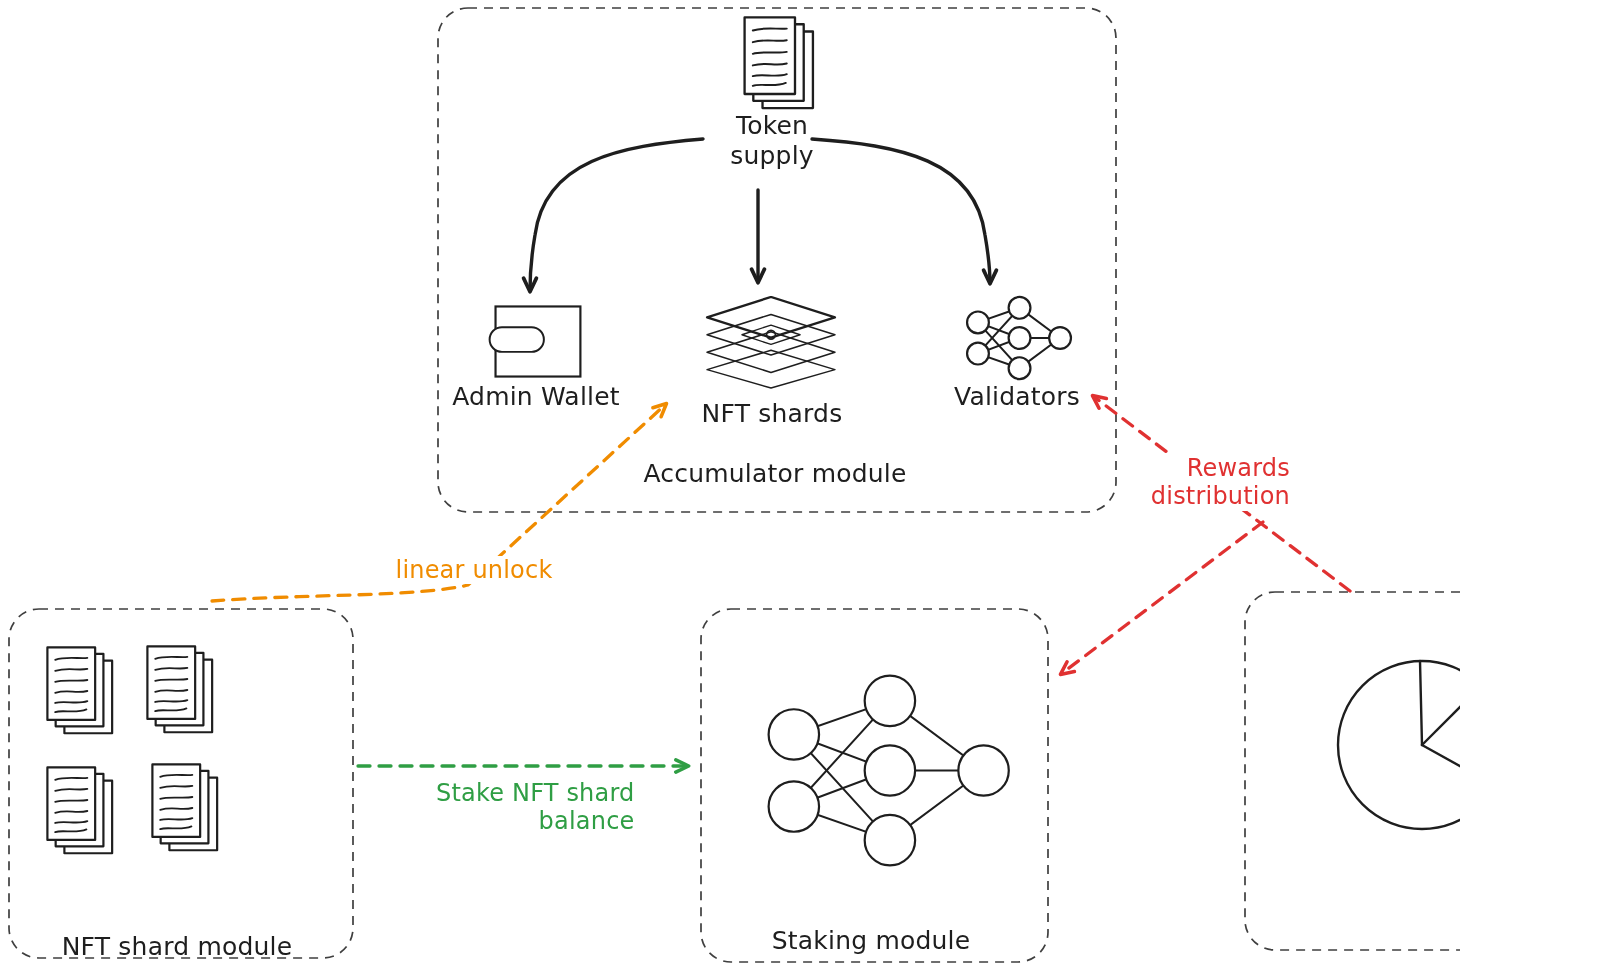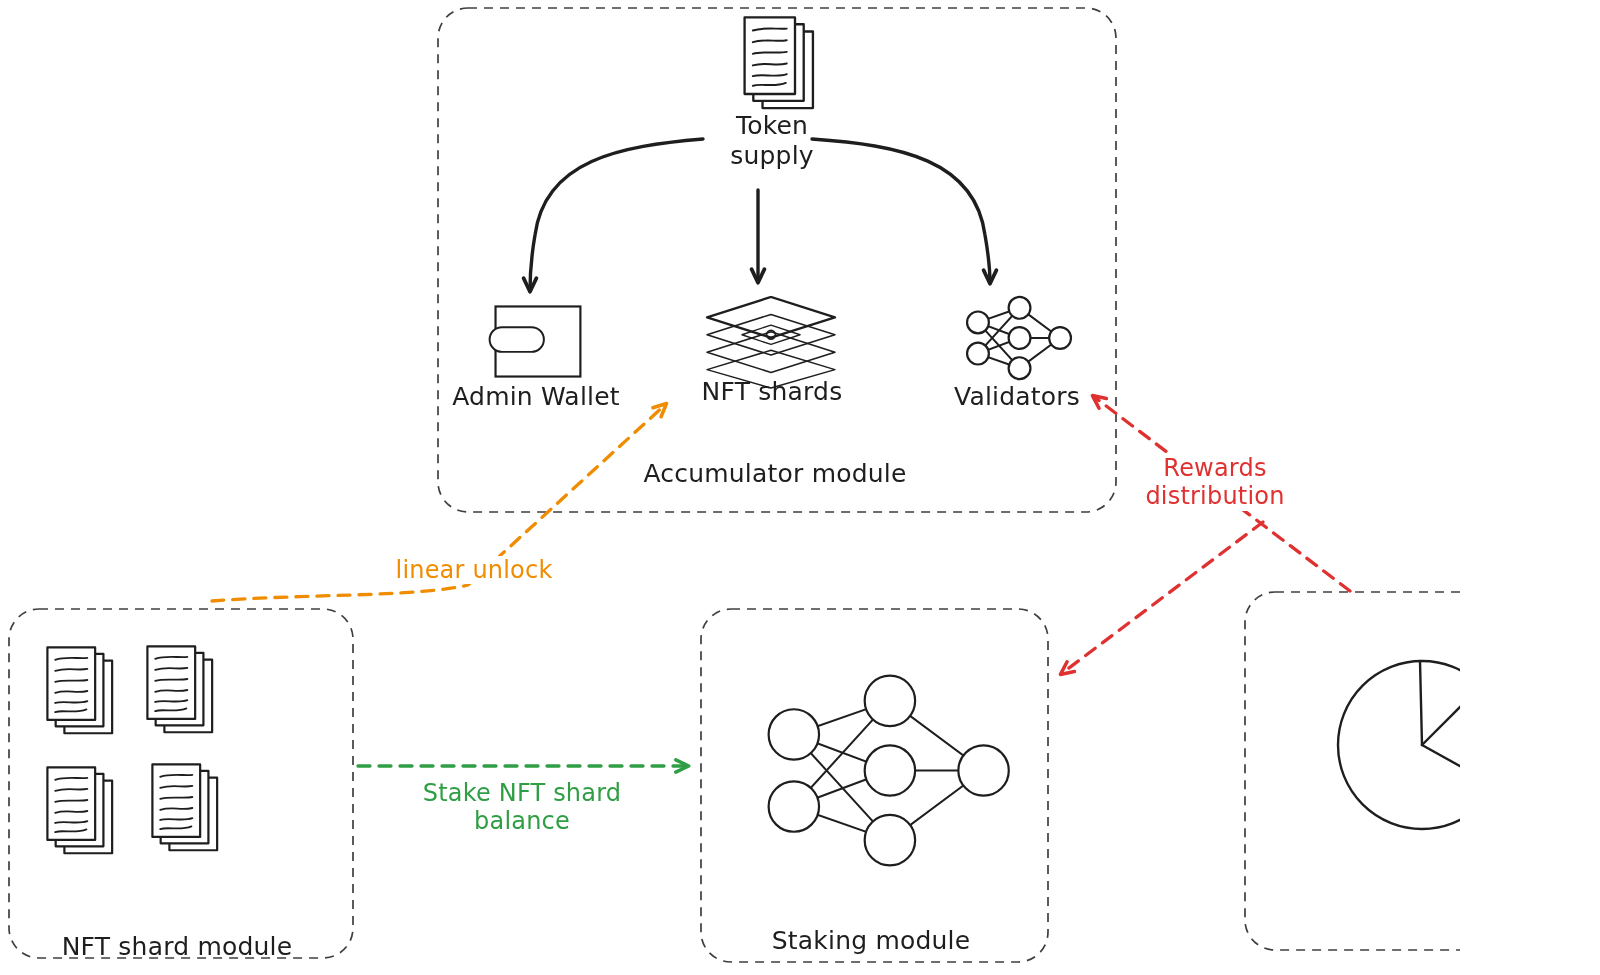--- a/index.html
+++ b/index.html
@@ -12,21 +12,21 @@
     font-family:"DejaVu Sans", sans-serif;color:var(--ink);overflow:hidden;
   }
   .overlay{position:absolute;left:0;top:0;width:1600px;height:975px;}
   .icon{position:absolute;}
   .lbl{
     position:absolute;transform:translateX(-50%);text-align:center;
     font-size:25px;line-height:1.18;letter-spacing:.2px;color:var(--ink);
     white-space:nowrap;
   }
   .lbl.wrap{white-space:normal;}
-  .lbl.tag{font-size:24px;background:var(--bg);padding:0 4px;}
+  .lbl.tag{font-size:24px;background:var(--bg);padding:0 4px;text-align:right;}
   .lbl.c-orange{color:var(--orange);}
   .lbl.c-green{color:var(--green);margin-top:45px;}
   .lbl.c-red{color:var(--red);}
 </style>
 </head>
 <body>
 
 <div class="canvas">
 
   <svg class="overlay" viewBox="0 0 1600 975" xmlns="http://www.w3.org/2000/svg">
@@ -131,21 +131,21 @@
   <div class="lbl wrap" style="left:772px;top:111px;width:98px">Token supply</div>
 
   <svg class="icon" style="left:488px;top:304px;width:95px;height:75px">
       <use href="#wallet"></use>
     </svg>
   <div class="lbl" style="left:536px;top:382px">Admin Wallet</div>
 
   <svg class="icon" style="left:703px;top:296px;width:136px;height:93px">
       <use href="#layers"></use>
     </svg>
-  <div class="lbl" style="left:772px;top:377px">NFT shards</div>
+  <div class="lbl" style="left:772px;top:399px">NFT shards</div>
 
   <svg class="icon" style="left:955px;top:285px;width:127px;height:106px">
       <use href="#net"></use>
     </svg>
   <div class="lbl" style="left:1017px;top:382px">Validators</div>
 
   <div class="lbl" style="left:775px;top:459px">Accumulator module</div>
 
   <svg class="icon" style="left:46px;top:646px;width:68px;height:90px">
       <use href="#doc-stack"></use>

